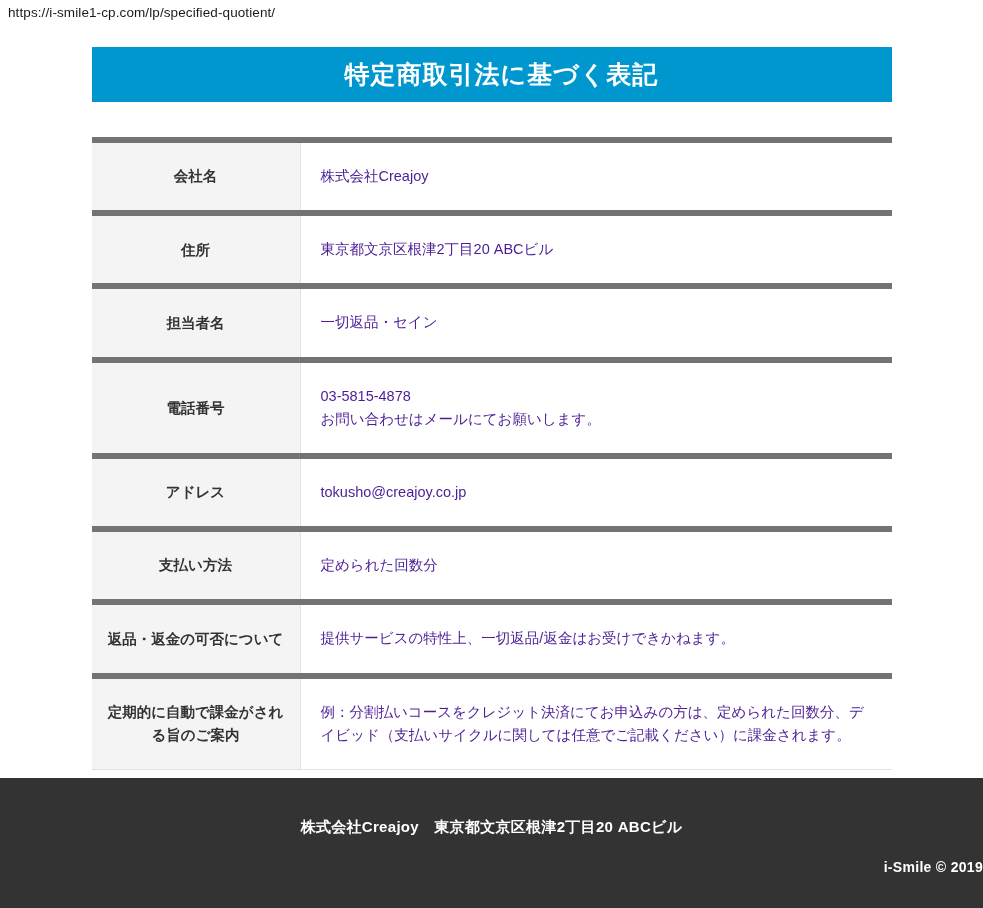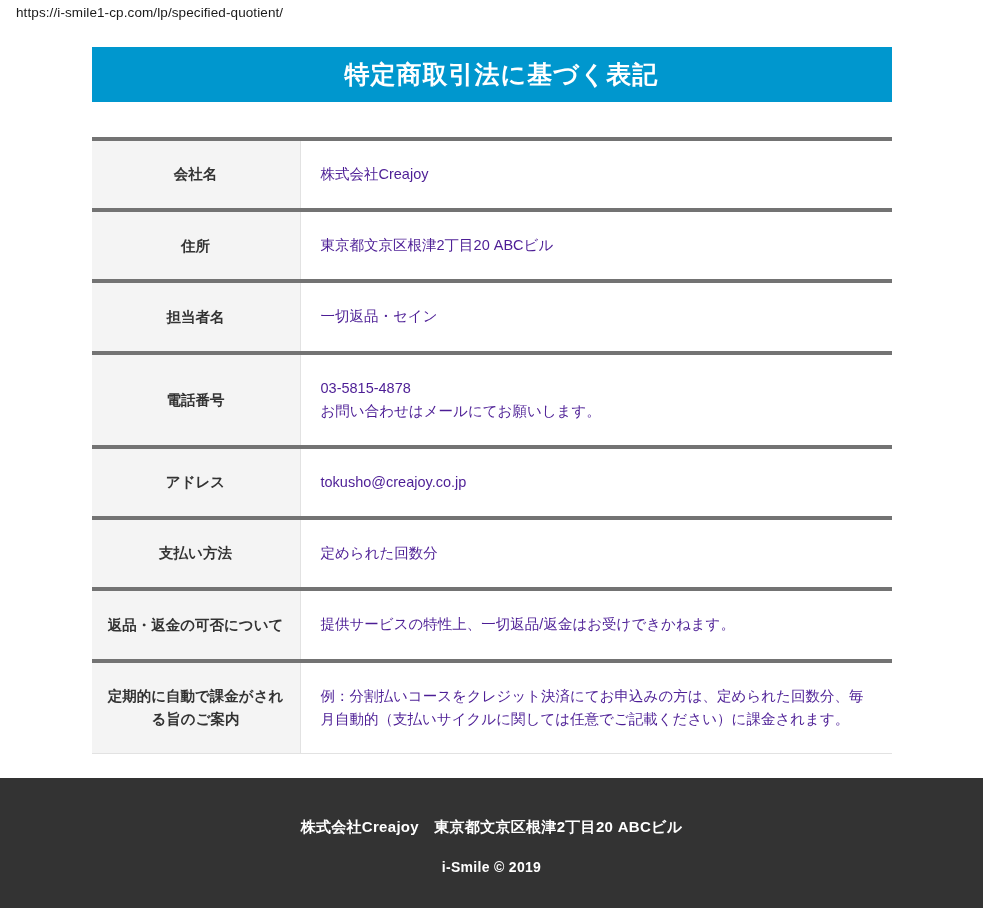--- a/index.html
+++ b/index.html
@@ -11,21 +11,21 @@
     width: 983px;
     height: 908px;
     font-family: "Liberation Sans", sans-serif;
     color: #333333;
     position: relative;
     overflow: hidden;
   }
   .url-bar {
     font-size: 13.5px;
     color: #1a1a1a;
-    padding: 5px 8px 0 16px;
+    padding: 5px 8px 0 8px;
     letter-spacing: 0.1px;
     white-space: nowrap;
   }
   .page {
     width: 800px;
     margin: 0 auto;
     padding-top: 27px;
   }
   .title-banner {
     background: #0097ce;
@@ -38,21 +38,21 @@
     line-height: 55px;
     padding-left: 20px;
   }
   table.info {
     width: 800px;
     border-collapse: collapse;
     margin-top: 35px;
     table-layout: fixed;
   }
   table.info tr {
-    border-top: 4px solid #737373;
+    border-top: 6px solid #737373;
     border-bottom: 1px solid #e2e2e2;
   }
   table.info th {
     width: 180px;
     background: #f4f4f4;
     font-size: 14.5px;
     font-weight: bold;
     color: #333333;
     text-align: center;
     vertical-align: middle;
@@ -95,20 +95,21 @@
     font-size: 15px;
     font-weight: bold;
     padding-top: 40px;
     letter-spacing: 0.3px;
   }
   .footer .f2 {
     font-size: 14px;
     font-weight: bold;
     padding-top: 22px;
     letter-spacing: 0.3px;
+    text-align: right;
   }
 </style>
 </head>
 <body>
 
 <div class="url-bar">https://i-smile1-cp.com/lp/specified-quotient/</div>
 
 <div class="page">
 
   <div class="title-banner">特定商取引法に基づく表記</div>
@@ -154,21 +155,21 @@
       </tr>
       <tr>
         <th>返品・返金の可否について</th>
         <td>
           <span class="line">提供サービスの特性上、一切返品/返金はお受けできかねます。</span>
         </td>
       </tr>
       <tr>
         <th>定期的に自動で課金がされる旨のご案内</th>
         <td>
-          <span class="line">例：分割払いコースをクレジット決済にてお申込みの方は、定められた回数分、毎月自動的（支払いサイクルに関しては任意でご記載ください）に課金されます。</span>
+          <span class="line">例：分割払いコースをクレジット決済にてお申込みの方は、定められた回数分、デイビッド（支払いサイクルに関しては任意でご記載ください）に課金されます。</span>
         </td>
       </tr>
     </tbody>
   </table>
 
   <div class="close-wrap">
     <a class="close-link" href="#">閉じる</a>
   </div>
 
 </div>

